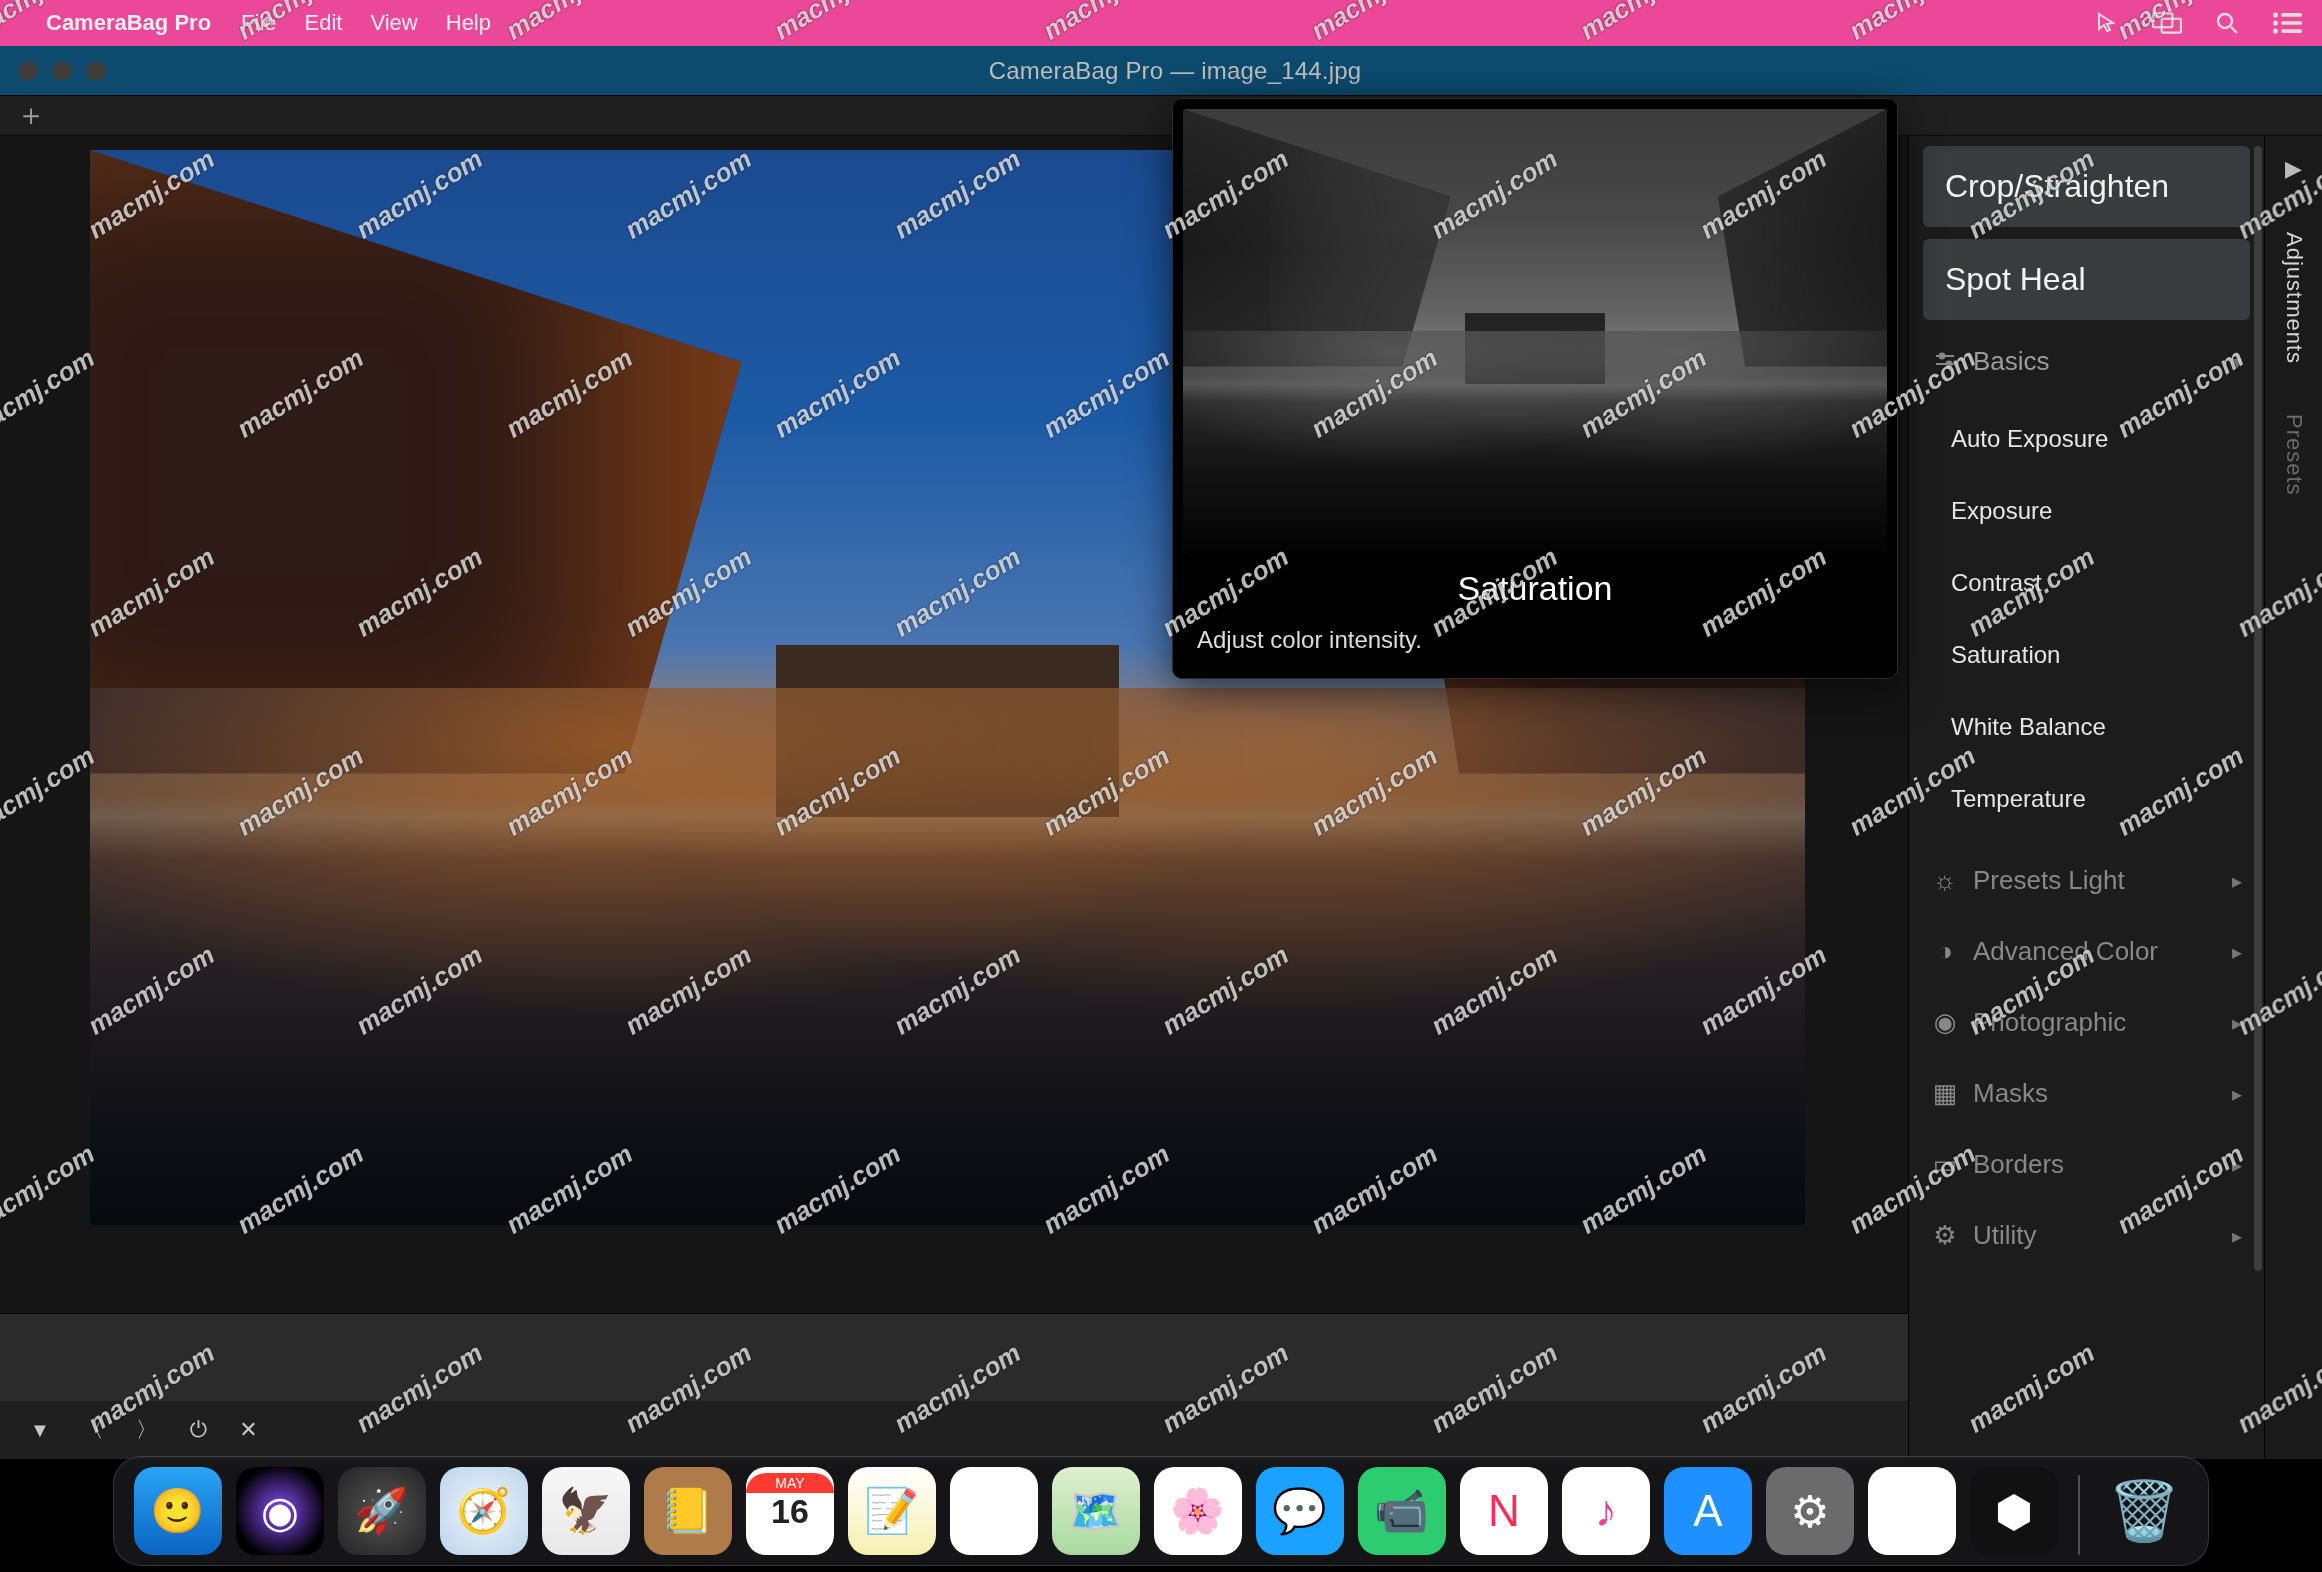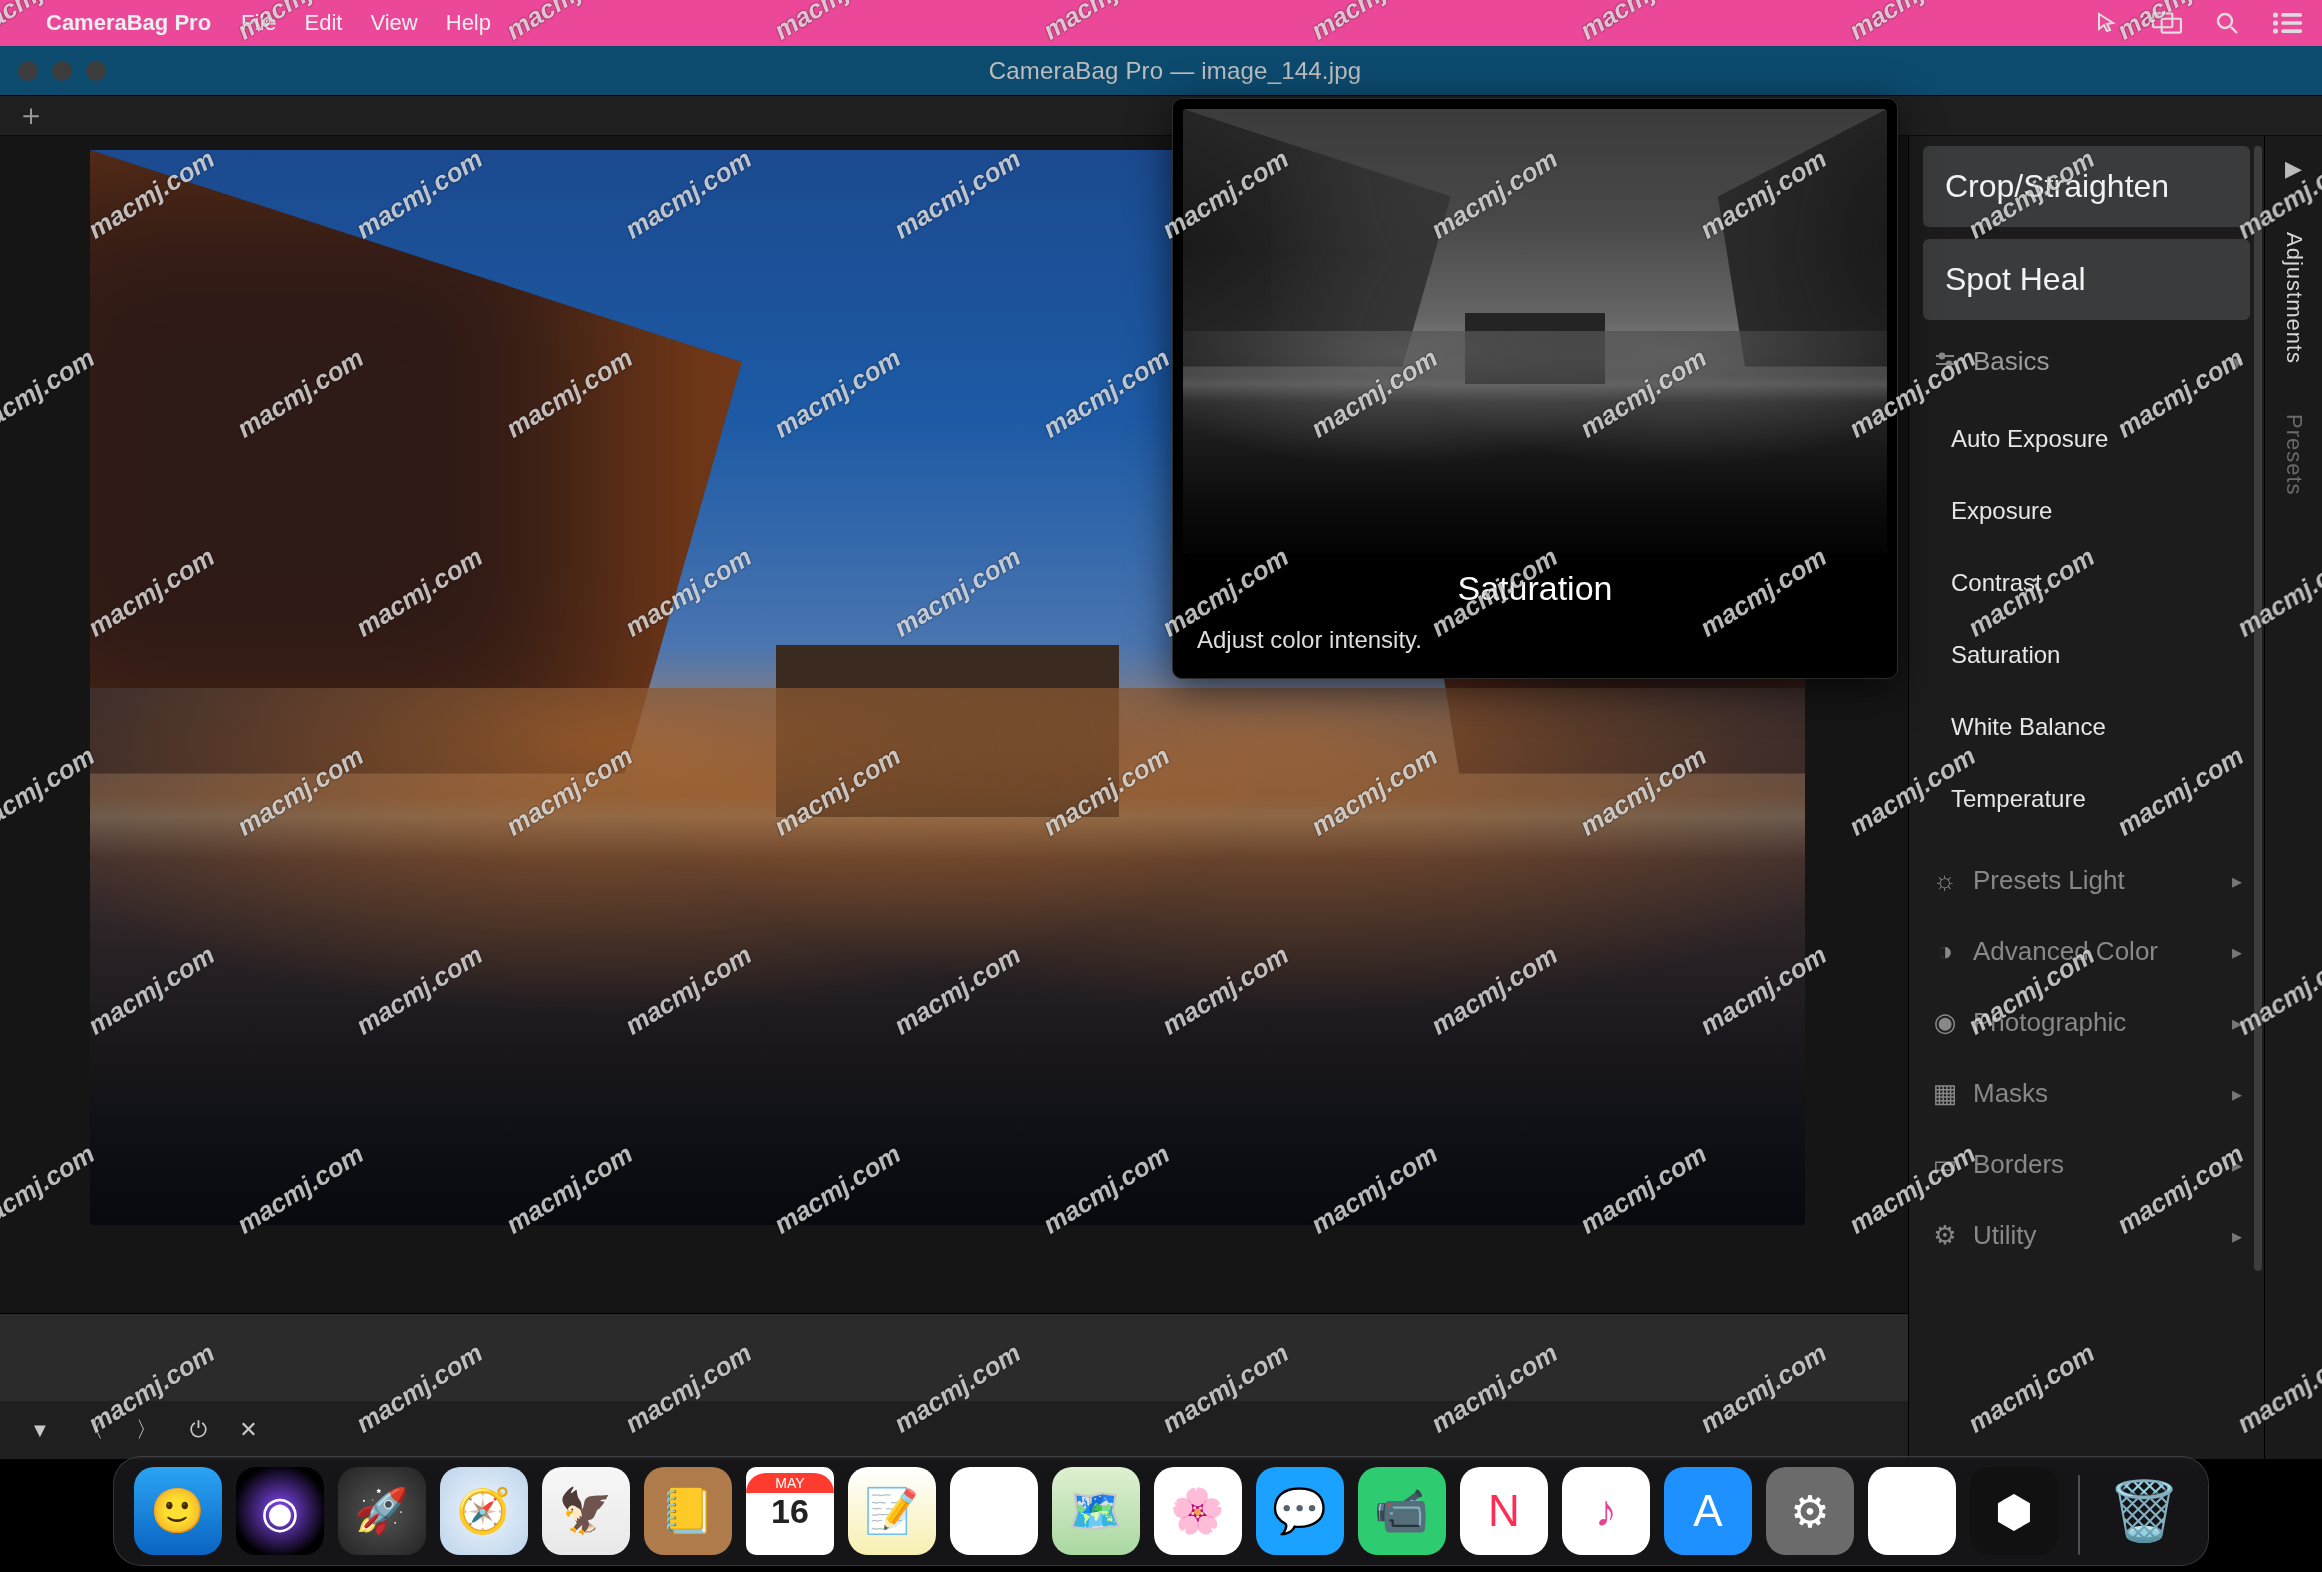--- a/index.html
+++ b/index.html
@@ -58,21 +58,21 @@
   
   .dock-wrap { position:absolute; left:0; right:0; bottom:0; height:113px; display:flex; justify-content:center; align-items:flex-end; padding-bottom:6px; }
   .dock { background:rgba(60,60,70,.35); border:1px solid rgba(255,255,255,.15); border-radius:28px; padding:10px 20px; display:flex; gap:14px; align-items:flex-end; backdrop-filter:blur(10px); }
   .dapp { width:88px; height:88px; border-radius:20px; display:flex; align-items:center; justify-content:center; font-size:44px; color:#fff; position:relative; }
   .dapp.finder  { background:linear-gradient(#2aa4f4,#0a64c2);} 
   .dapp.siri    { background:radial-gradient(circle at 50% 50%, #8a4bff, #000 75%);} 
   .dapp.launch  { background:radial-gradient(circle,#555,#222);} 
   .dapp.safari  { background:radial-gradient(circle,#eef6ff,#bcd3ea);} 
   .dapp.mail    { background:linear-gradient(#f7f7f7,#e8e8e8);} 
   .dapp.contacts{ background:#b07b4a;} 
-  .dapp.cal     { background:#fff; color:#e53935;border-radius:10px;} 
+  .dapp.cal     { background:#fff; color:#e53935;} 
   .dapp.notes   { background:linear-gradient(#fff,#f7efb0);} 
   .dapp.remind  { background:#fff;} 
   .dapp.maps    { background:linear-gradient(#dff0d0,#a9d8a1);} 
   .dapp.photos  { background:#fff;} 
   .dapp.msg     { background:#1ba1ff;} 
   .dapp.ft      { background:#2ecc71;} 
   .dapp.news    { background:#fff; color:#ff2d55;} 
   .dapp.music   { background:#fff; color:#e84393;} 
   .dapp.store   { background:#1e90ff;} 
   .dapp.prefs   { background:#6b6b6b;} 

